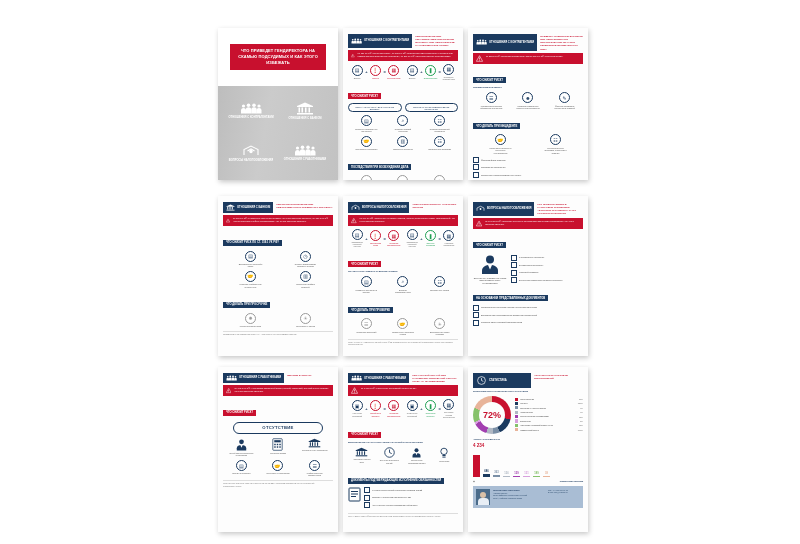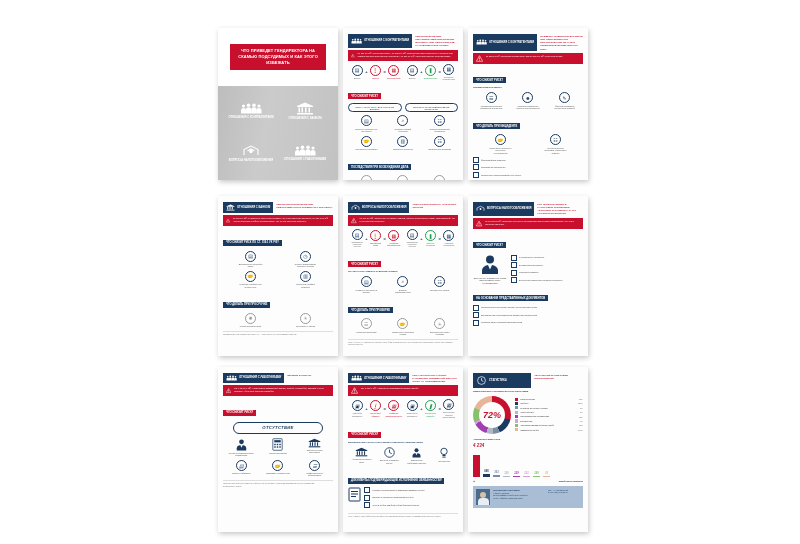--- a/index.html
+++ b/index.html
@@ -20,21 +20,21 @@
   .page{
     position:absolute;left:0;top:10px;
     width:120px;height:152px;
     background:#fdfdfd;
     box-shadow:1px 2px 5px rgba(0,0,0,0.22);
     overflow:hidden;
     box-sizing:border-box;
     padding:6px 5px;
   }
   .page.tall{height:160px;}
-  .page.r3{height:165px;top:8px;font-style:italic;}
+  .page.r3{height:165px;top:8px;}
 
   
   .cover{padding:0;background:#ffffff;}
   .cover-top{height:58px;background:#fff;display:flex;align-items:center;justify-content:center;}
   .cover-title{
     background:#c8102e;color:#fff;
     font-size:4.0px;line-height:1.45;font-weight:bold;
     text-align:center;padding:4px 5px;letter-spacing:0.1px;
     width:86px;
   }

